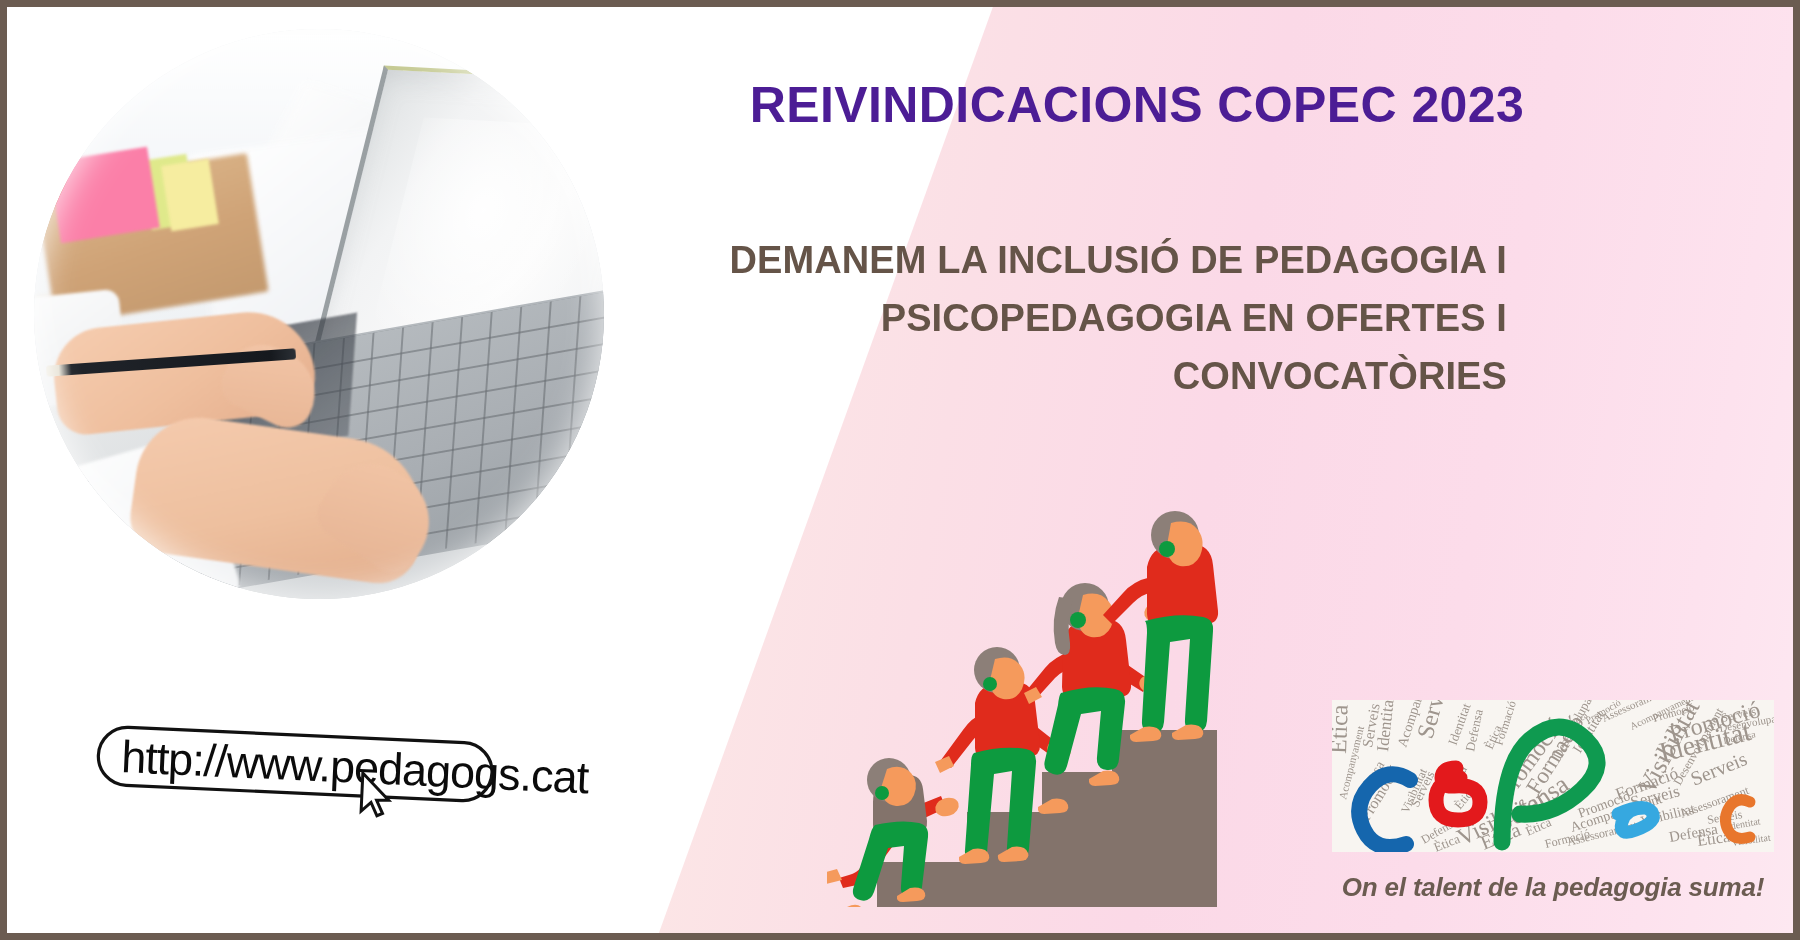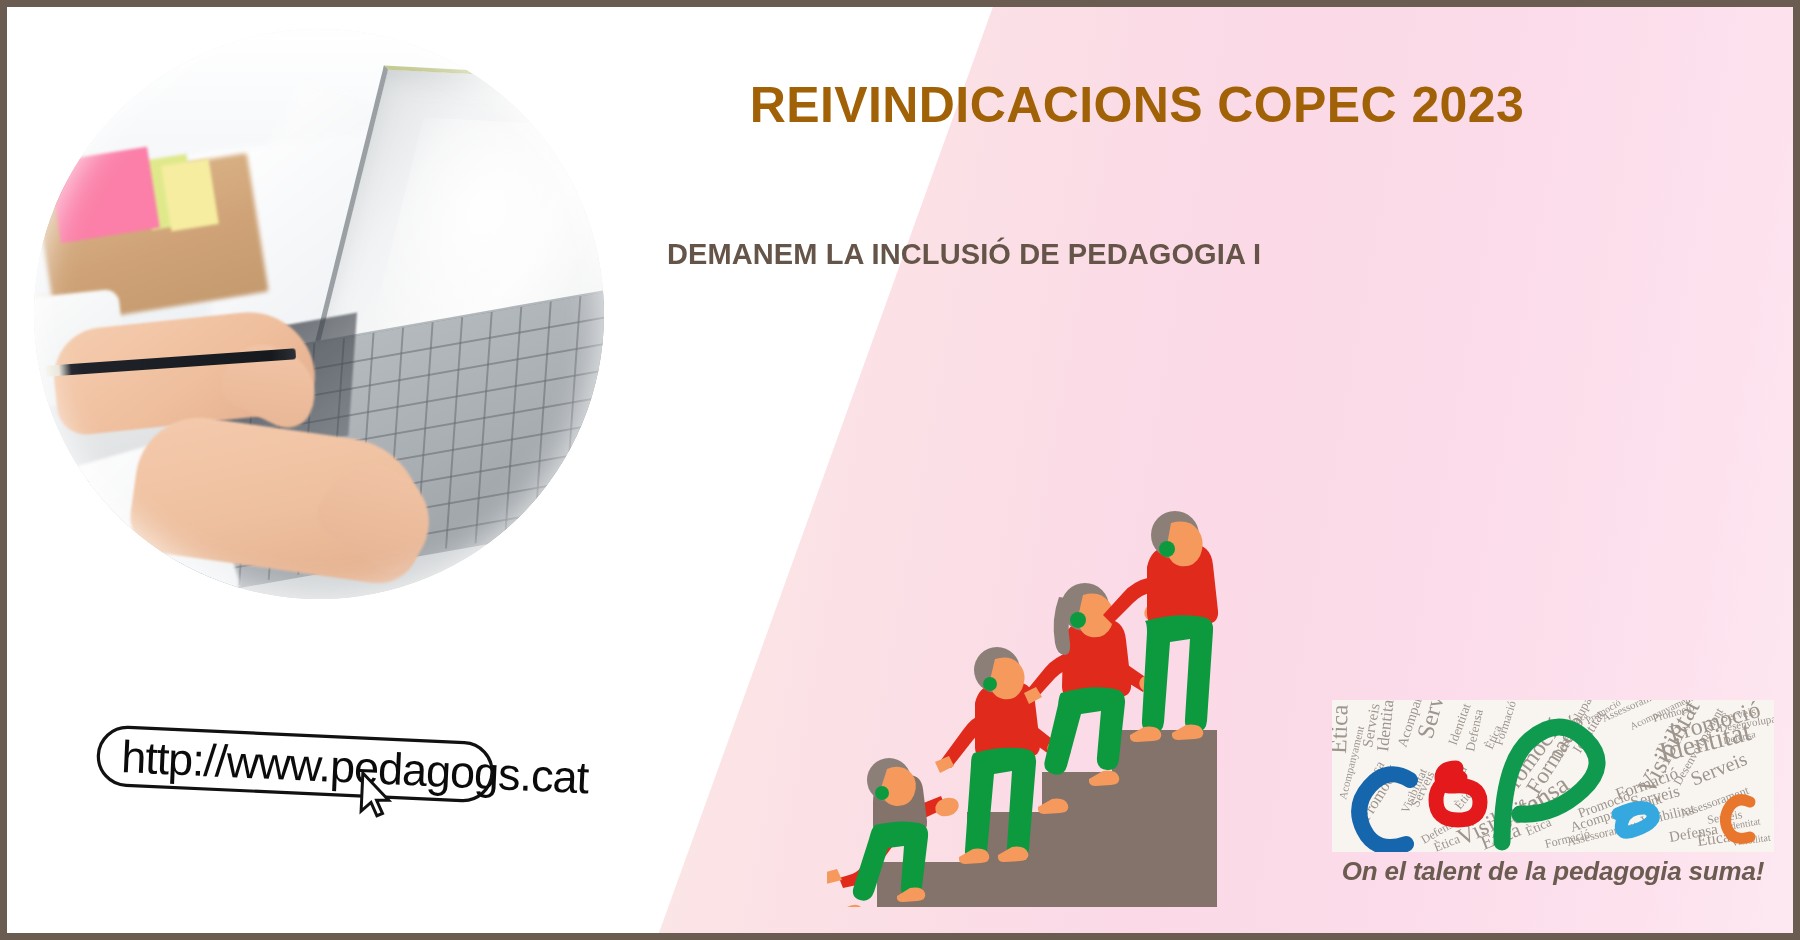--- a/index.html
+++ b/index.html
@@ -219,31 +219,31 @@
   
   .headline{
     position:absolute;
     left:700px;top:72px;
     width:860px;
     text-align:center;
     font-family:"Liberation Sans Narrow","Liberation Sans",sans-serif;
     font-weight:700;
     font-size:50px;
     letter-spacing:.4px;
-    color:#a16207;
+    color:#4c1d95;
     line-height:1.05;
   }
   .subhead{
     position:absolute;
     left:660px;top:225px;
     width:840px;
-    text-align:left;
+    text-align:right;
     font-family:"Liberation Sans",sans-serif;
     font-weight:700;
-    font-size:29px;
+    font-size:38px;
     letter-spacing:.1px;
     line-height:1.52;
     color:#655448;
   }
 
   
   .stairs-illo{
     position:absolute;
     left:820px;top:500px;
     width:400px;height:400px;
@@ -257,21 +257,21 @@
     width:442px;height:190px;
   }
   .logo-cloud{
     position:relative;
     width:442px;height:152px;
     background:#f8f5f1;
     overflow:hidden;
   }
   .logo-cloud svg{display:block;width:100%;height:100%;}
   .logo-tagline{
-    margin-top:4px;
+    margin-top:20px;
     text-align:center;
     font-family:"Liberation Sans",sans-serif;
     font-weight:700;
     font-style:italic;
     font-size:26px;
     color:#6b5c51;
     letter-spacing:-.2px;
     white-space:nowrap;
   }
 </style>
@@ -317,20 +317,21 @@
       <g>
         <path d="M268 38 L268 76 L277.5 67 L284 80 L289.5 77.5 L283 64.5 L295 64 Z" fill="#ffffff" stroke="#111111" stroke-width="3"></path>
       </g>
     </svg>
   </div>
 
   <div class="headline">REIVINDICACIONS COPEC 2023</div>
 
   <div class="subhead">
     <div>DEMANEM LA INCLUSIÓ DE PEDAGOGIA I</div>
+    <div>PSICOPEDAGOGIA EN OFERTES I CONVOCATÒRIES</div>
   </div>
 
   <div class="stairs-illo">
     <svg viewBox="0 0 400 400" xmlns="http://www.w3.org/2000/svg">
       <g>
         <rect x="50" y="355" width="90" height="48" fill="#83736b"></rect>
         <rect x="140" y="305" width="90" height="98" fill="#83736b"></rect>
         <rect x="215" y="265" width="90" height="138" fill="#83736b"></rect>
         <rect x="285" y="223" width="105" height="180" fill="#83736b"></rect>
       </g>

